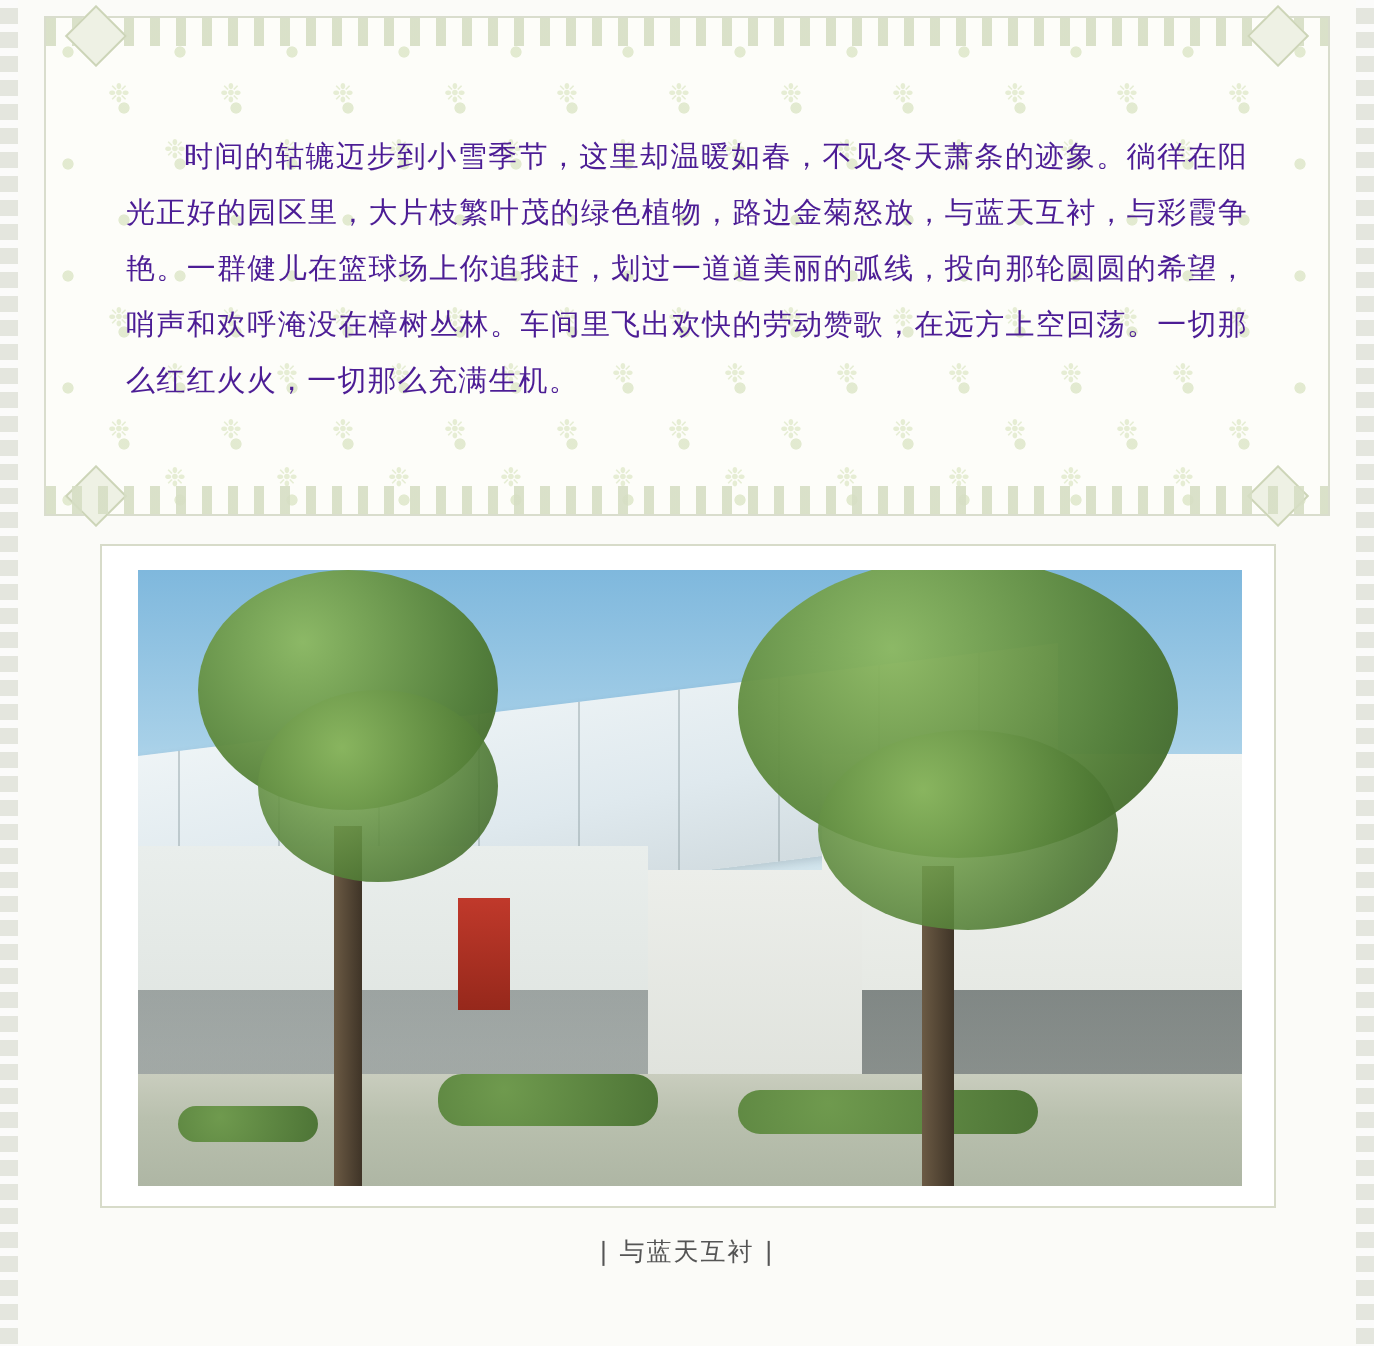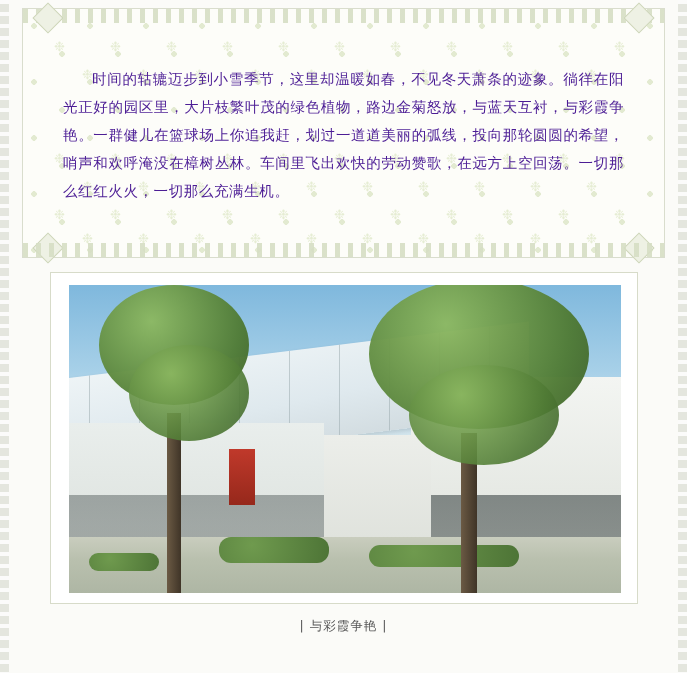--- a/index.html
+++ b/index.html
@@ -361,15 +361,15 @@
         <div class="tree" style="left:300px; width:220px; height:308px;">
           <div class="trunk" style="left:92px; height:160px; width:16px;"></div>
           <div class="canopy" style="left:0px;  top:-6px; width:220px; height:150px;"></div>
           <div class="canopy" style="left:40px; top:80px; width:150px; height:100px; opacity:0.9;"></div>
         </div>
 
       </div>
     </div>
   </div>
 
-  <div class="caption">| 与彩霞争艳 |</div>
+  <div class="caption">| 与蓝天互衬 |</div>
 
 </div>
 
 </body></html>

